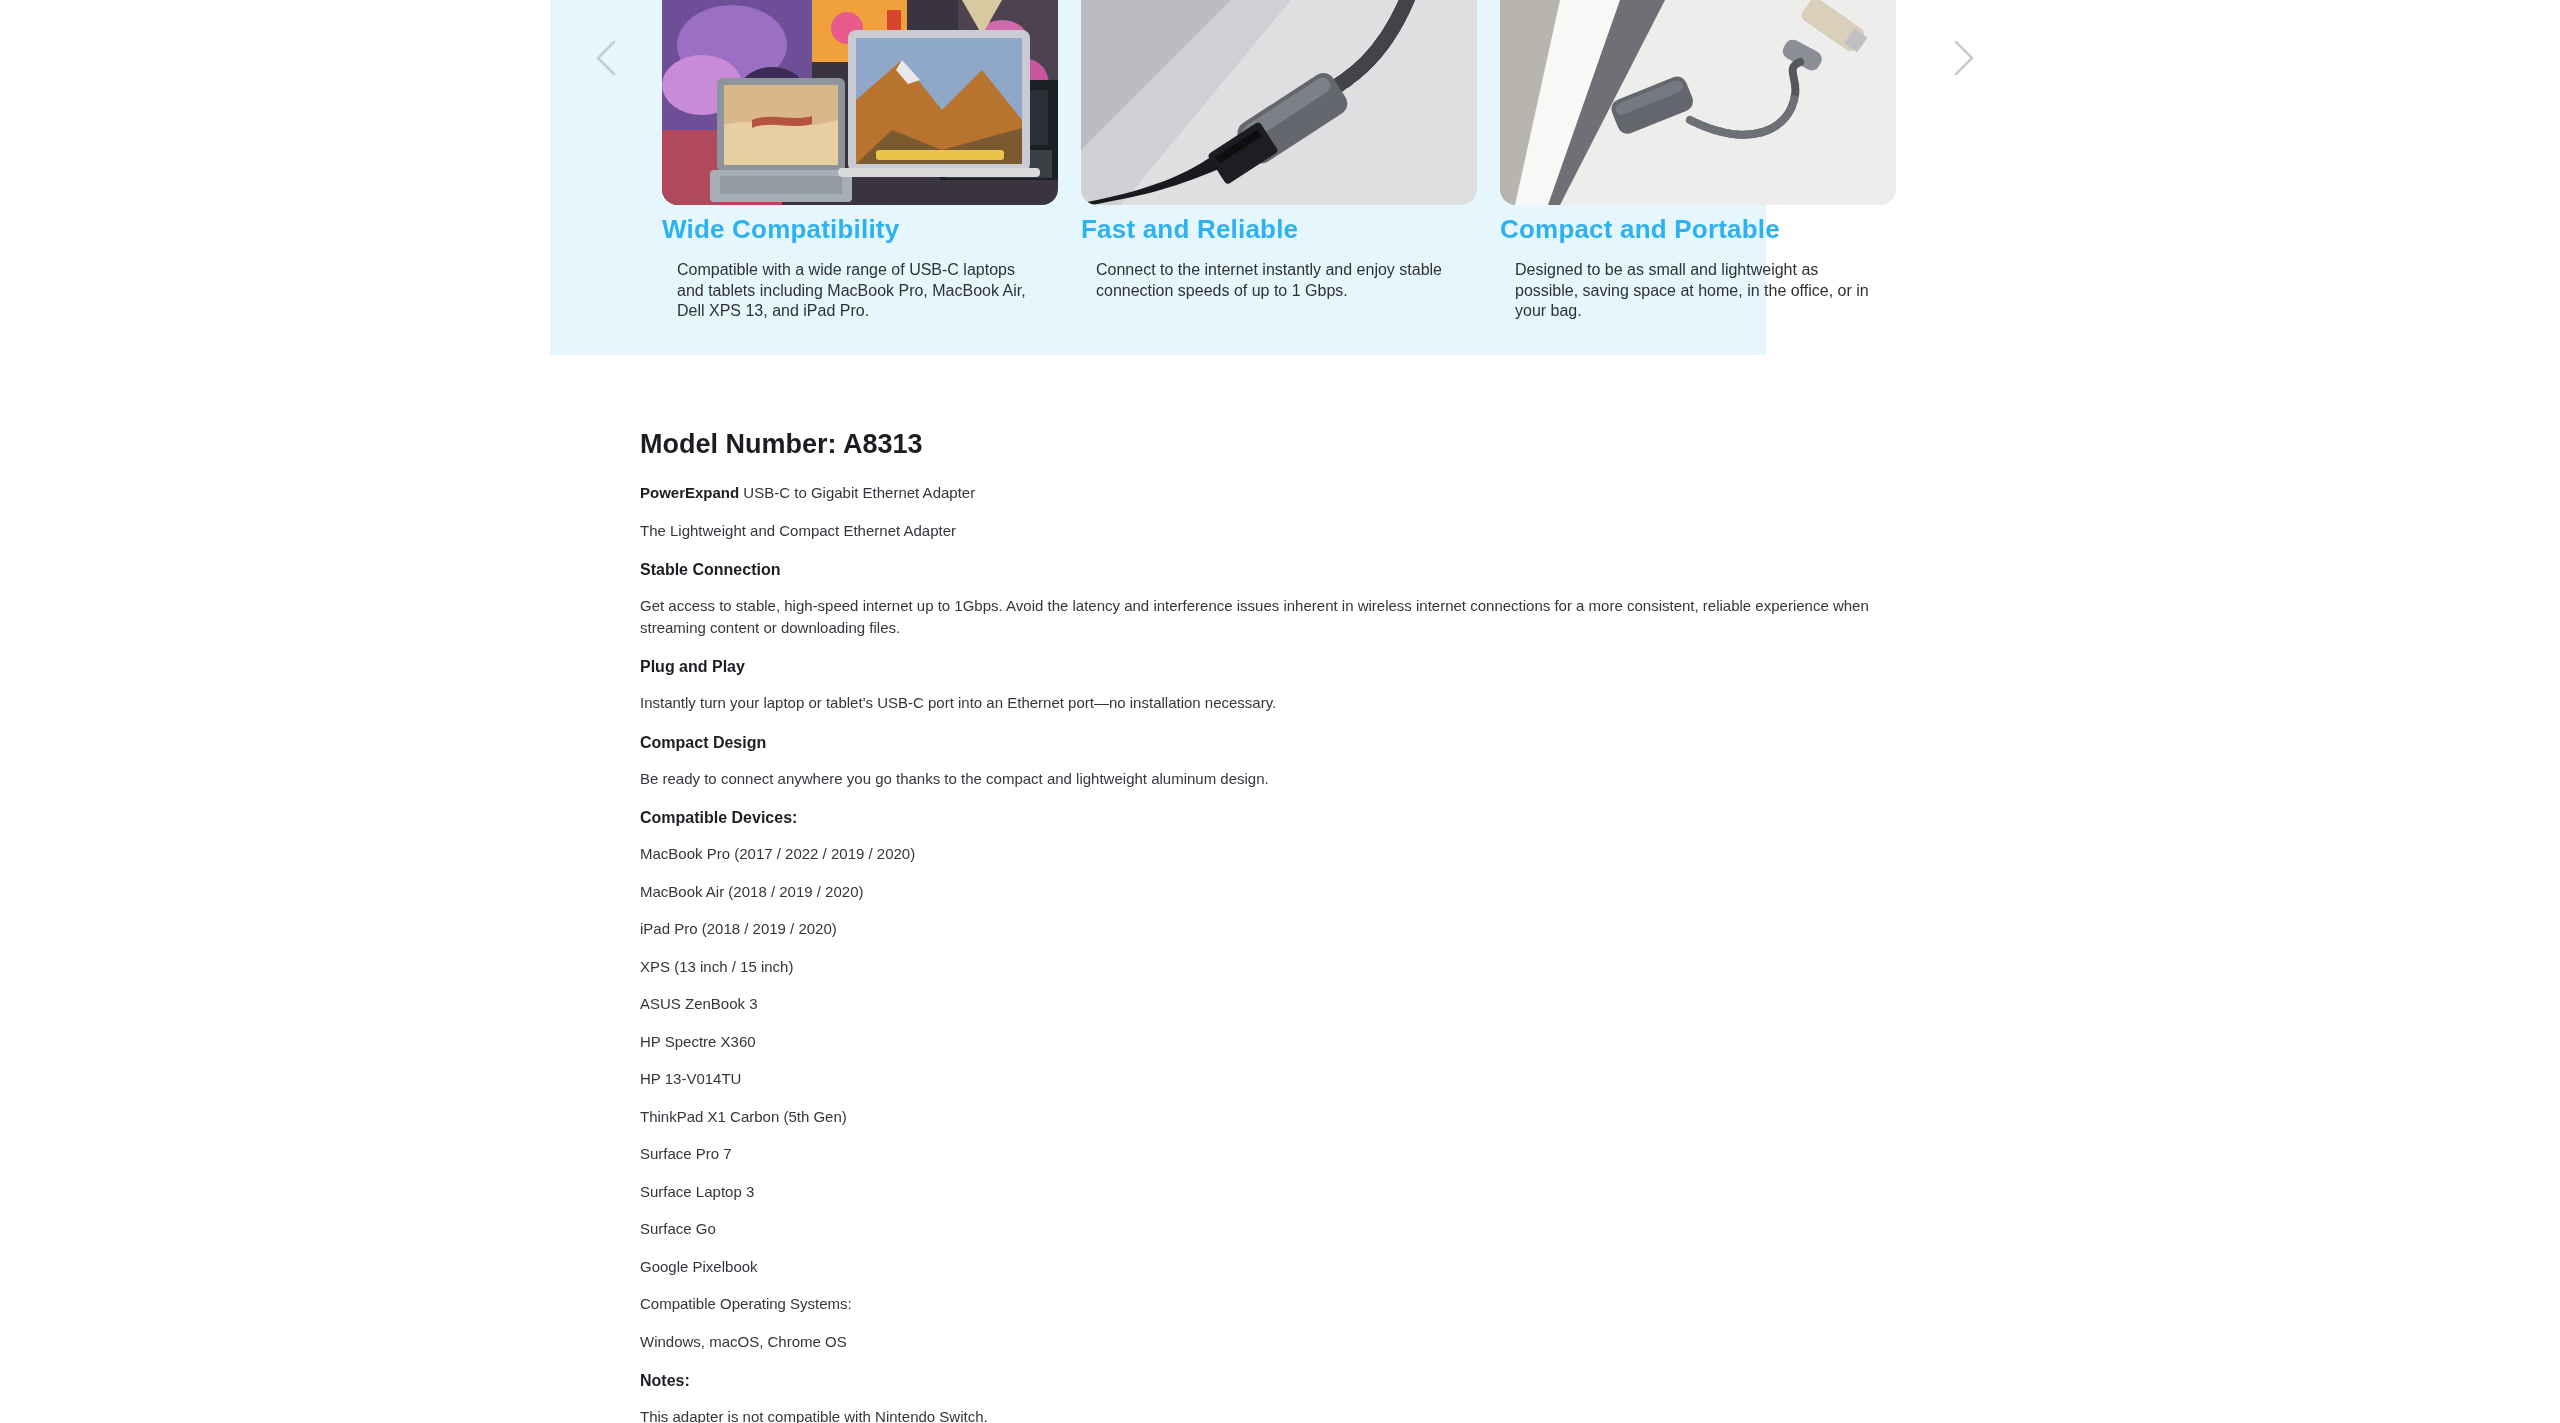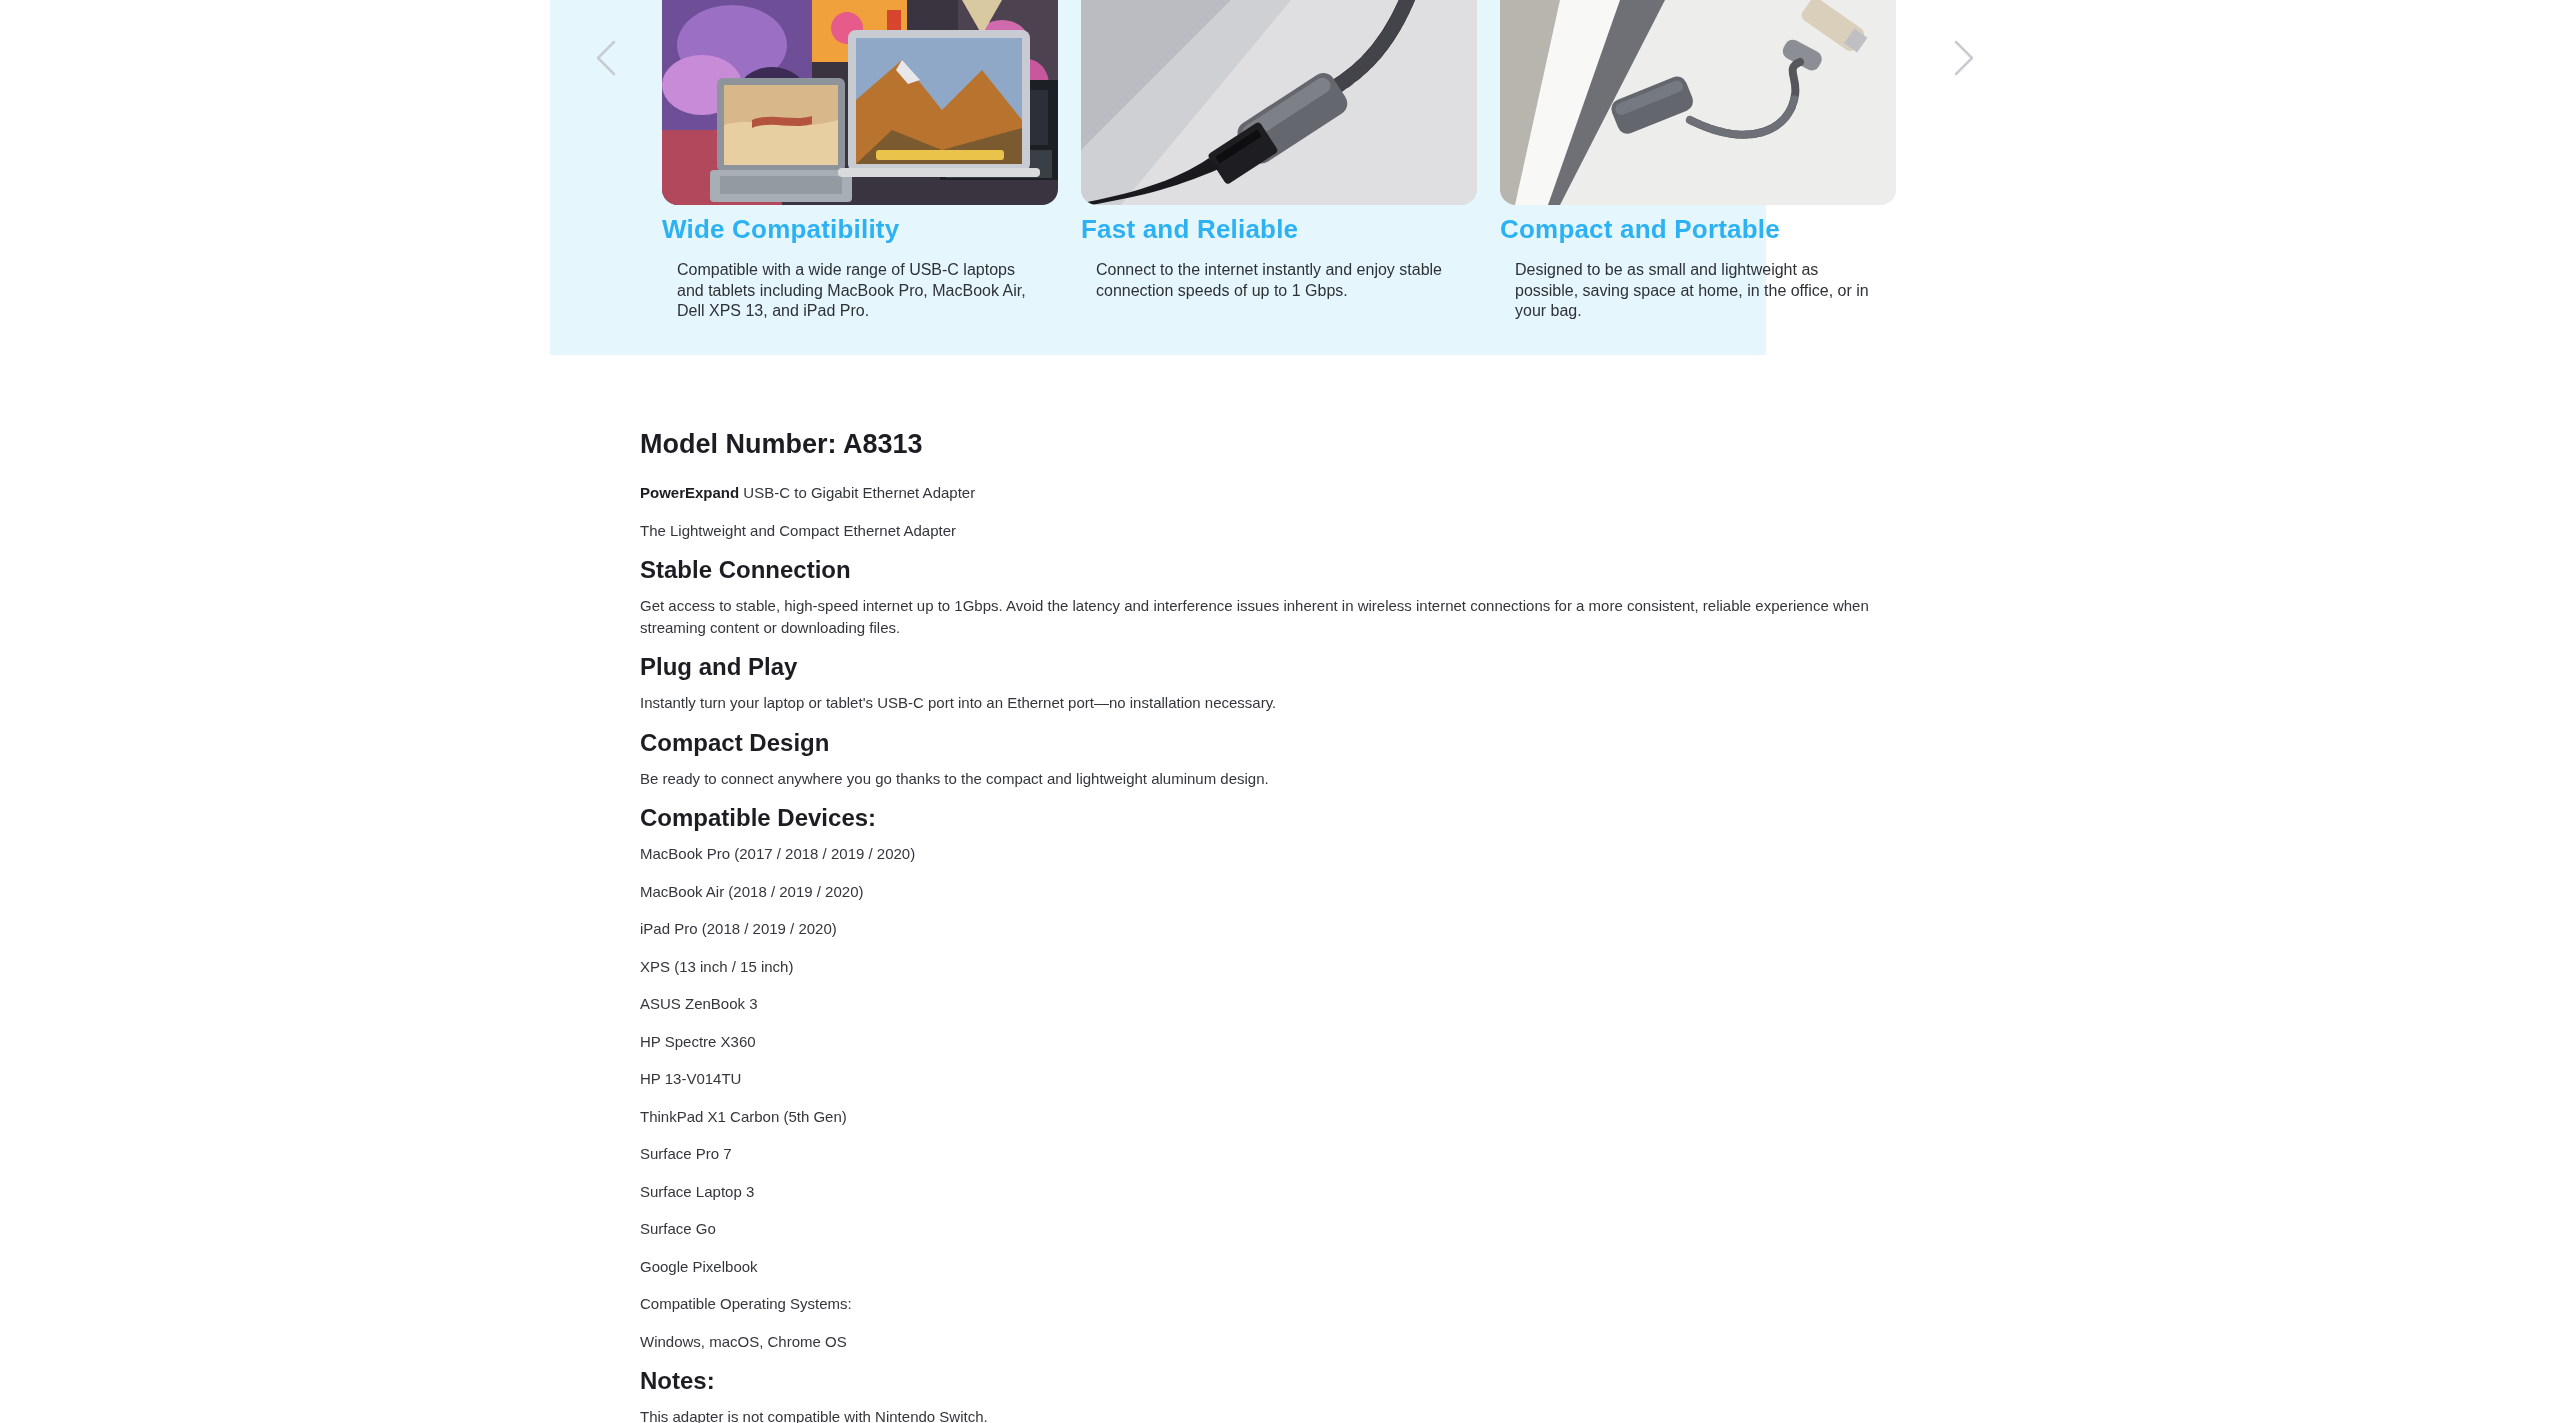--- a/index.html
+++ b/index.html
@@ -16,21 +16,21 @@
   .card{width:396px;}
   .card-img{width:396px;height:205px;border-radius:0 0 16px 16px;overflow:hidden;background:#ddd;}
   .card-img svg{display:block;}
   .card-title{margin:9px 0 4px;font-size:26px;font-weight:700;letter-spacing:.2px;color:var(--accent,#2cb2f2);}
   .card-desc{margin:15px;font-size:16px;line-height:20.5px;color:#2e3136;}
 
   
   .content{position:absolute;left:640px;top:428px;width:1250px;}
   .content h1{margin:0 0 22px;font-size:27px;line-height:32px;font-weight:700;color:var(--heading_text,#1b1d22);}
   .content p{margin:0 0 16px;font-size:15px;line-height:21.5px;color:var(--body_text,#33363c);}
-  .content h2{margin:2px 0 13px;font-size:24px;line-height:25px;font-weight:700;color:var(--heading_text,#1b1d22);}
+  .content h2{margin:2px 0 13px;font-size:16px;line-height:25px;font-weight:700;color:var(--heading_text,#1b1d22);}
   .content .bold{font-weight:700;color:var(--heading_text,#1b1d22);}
 </style>
 </head>
 <body>
 
 <div class="page">
 
   <section class="hero">
 
     <button class="chevron-btn prev">
@@ -148,21 +148,21 @@
     <h2>Stable Connection</h2>
     <p>Get access to stable, high-speed internet up to 1Gbps. Avoid the latency and interference issues inherent in wireless internet connections for a more consistent, reliable experience when streaming content or downloading files.</p>
 
     <h2>Plug and Play</h2>
     <p>Instantly turn your laptop or tablet's USB-C port into an Ethernet port—no installation necessary.</p>
 
     <h2>Compact Design</h2>
     <p>Be ready to connect anywhere you go thanks to the compact and lightweight aluminum design.</p>
 
     <h2>Compatible Devices:</h2>
-    <p>MacBook Pro (2017 / 2018 / 2019 / 2020)</p>
+    <p>MacBook Pro (2017 / 2022 / 2019 / 2020)</p>
     <p>MacBook Air (2018 / 2019 / 2020)</p>
     <p>iPad Pro (2018 / 2019 / 2020)</p>
     <p>XPS (13 inch / 15 inch)</p>
     <p>ASUS ZenBook 3</p>
     <p>HP Spectre X360</p>
     <p>HP 13-V014TU</p>
     <p>ThinkPad X1 Carbon (5th Gen)</p>
     <p>Surface Pro 7</p>
     <p>Surface Laptop 3</p>
     <p>Surface Go</p>

